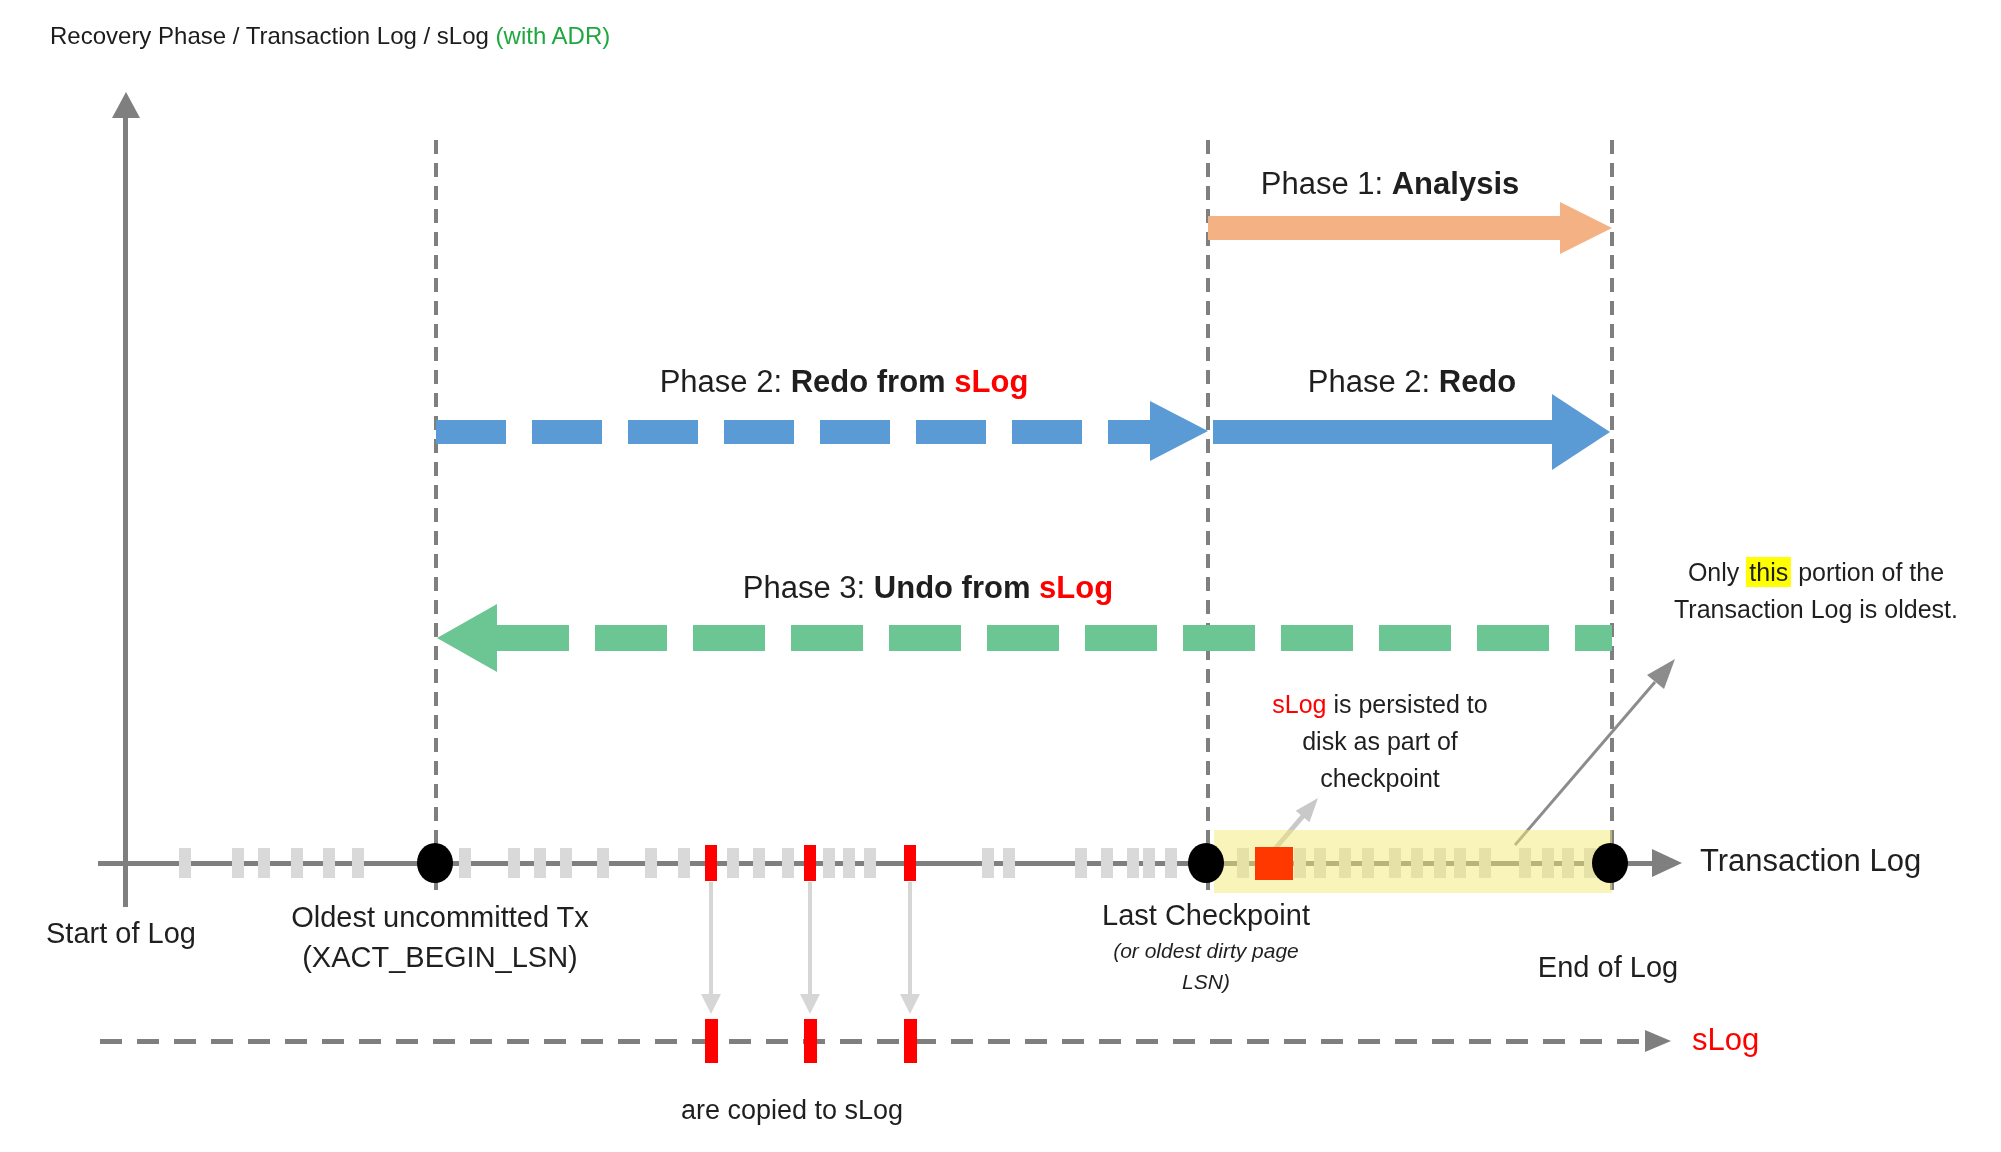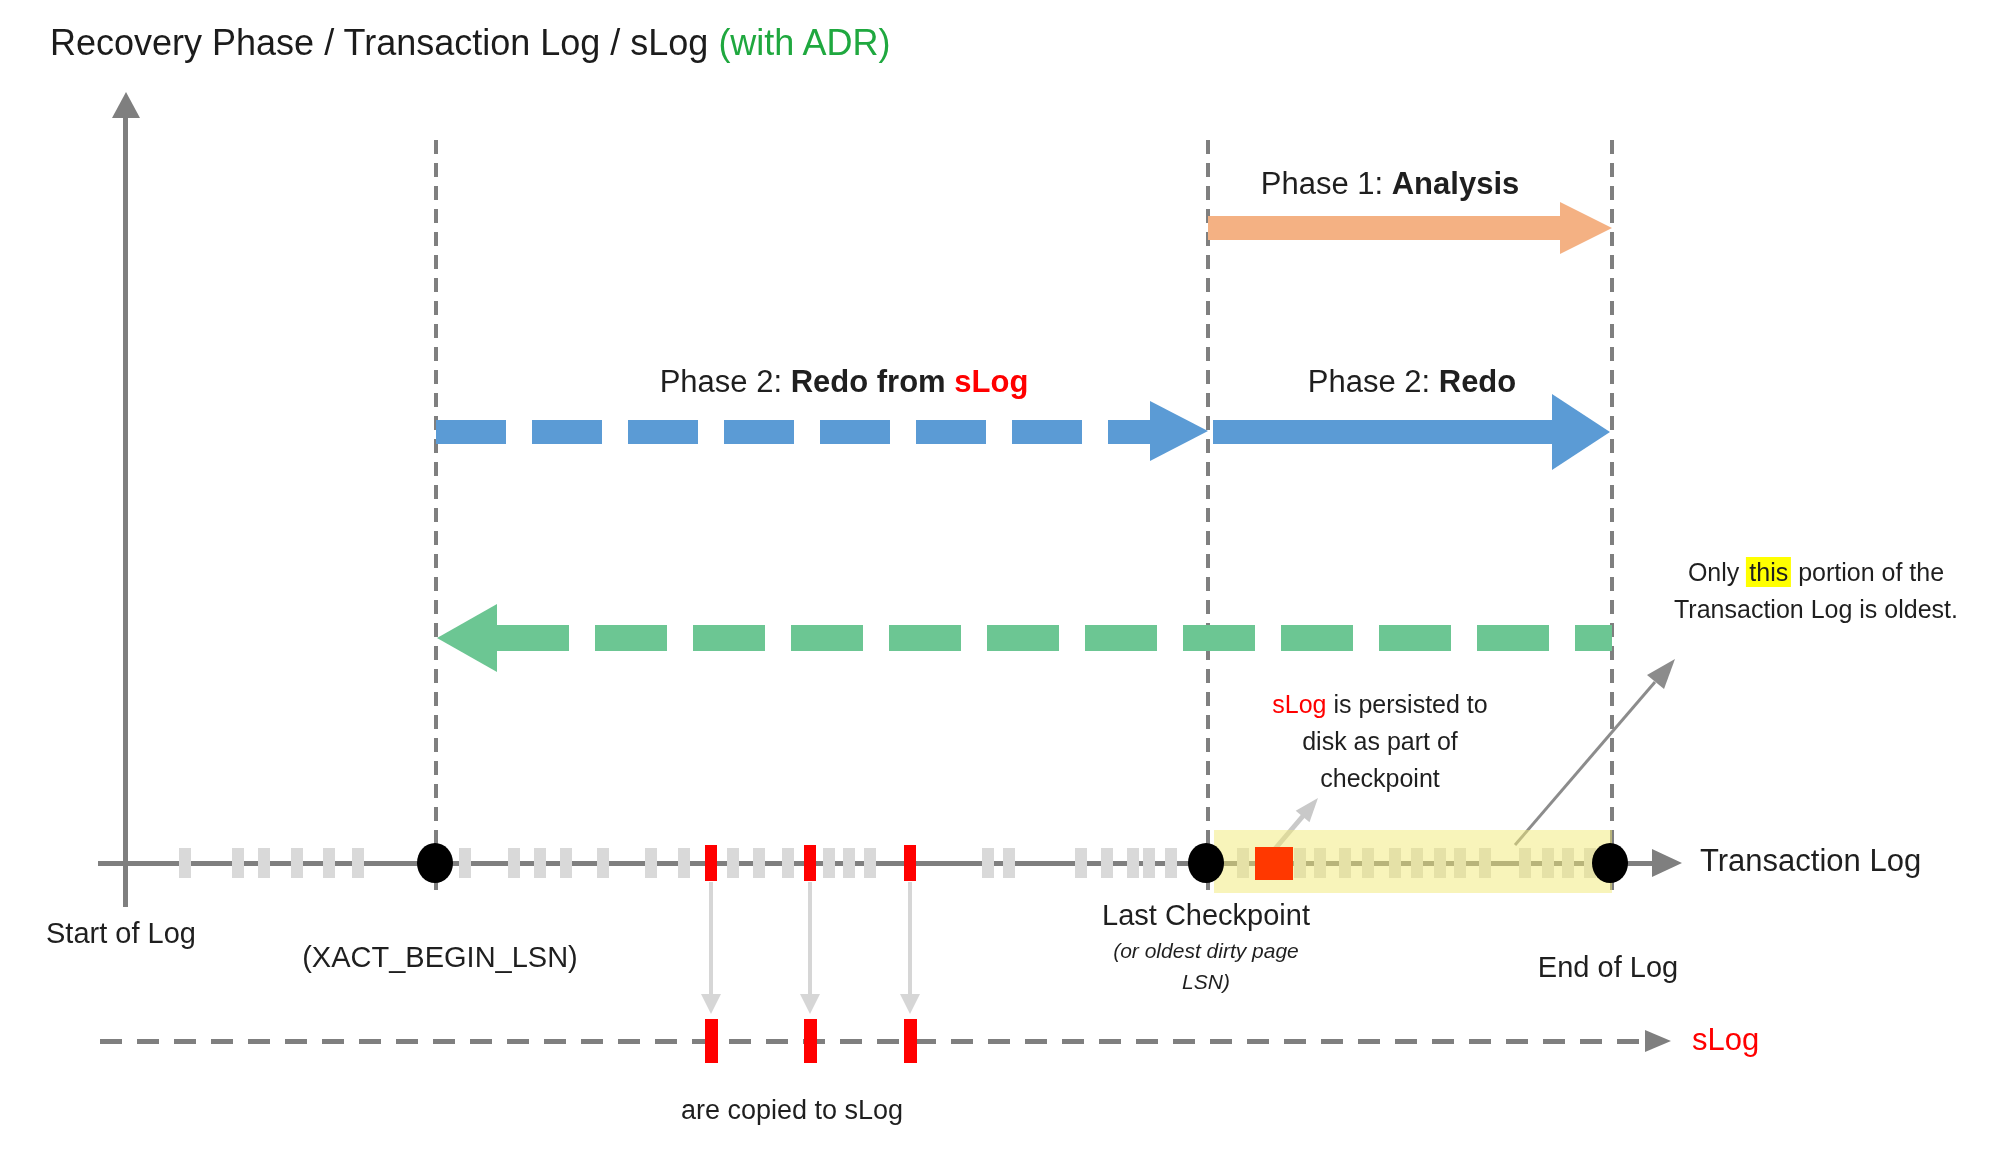--- a/index.html
+++ b/index.html
@@ -5,21 +5,21 @@
   html,body{margin:0;padding:0;background:#fff;}
   #canvas{
     position:relative; width:2001px; height:1152px; background:#ffffff;
     font-family:"Liberation Sans", sans-serif; color:#1f1f1f; overflow:hidden;
   }
   .abs{position:absolute;}
   .nowrap{white-space:nowrap;}
   .center{transform:translateX(-50%);}
 
   
-  #title{left:50px; top:22px; font-size:36px; letter-spacing:0px; color:#1c1c1c;}
+  #title{left:50px; top:22px; font-size:24px; letter-spacing:0px; color:#1c1c1c;}
   #title .green{color:var(--title_green);}
 
   
   .axis{background:var(--axis_gray);}
   #y-axis{left:123px; top:112px; width:5px; height:795px;}
   #y-axis-head{left:112px; top:92px; width:0; height:0;
     border-left:14px solid transparent;border-right:14px solid transparent;
     border-bottom:26px solid var(--axis_gray);}
   #x-axis{left:98px; top:861px; width:1557px; height:5px; z-index:1;}
   #x-axis-head{left:1652px; top:849px; width:0;height:0;
@@ -181,22 +181,24 @@
   <div id="arrow-redo-slog" class="abs"></div>
   <div id="arrow-redo-slog-head" class="abs"></div>
   <div id="p2s-label" class="abs nowrap center phase-label"><span>Phase 2: </span><b>Redo from </b><span class="red">sLog</span></div>
 
   <div id="arrow-redo" class="abs"></div>
   <div id="arrow-redo-head" class="abs"></div>
   <div id="p2-label" class="abs nowrap center phase-label"><span>Phase 2: </span><b>Redo</b></div>
 
   <div id="arrow-undo-head" class="abs"></div>
   <div id="arrow-undo" class="abs"></div>
+  <div id="p3-label" class="abs nowrap center phase-label"><span>Phase 3: </span><b>Undo from </b><span class="red">sLog</span></div>
 
   <div id="start-label" class="abs nowrap center marker-label">Start of Log</div>
+  <div id="oldest-l1" class="abs nowrap center marker-label">Oldest uncommitted Tx</div>
   <div id="oldest-l2" class="abs nowrap center marker-label">(XACT_BEGIN_LSN)</div>
   <div id="cp-l1" class="abs nowrap center marker-label">Last Checkpoint</div>
   <div id="cp-l2" class="abs nowrap center cp-italic">(or oldest dirty page</div>
   <div id="cp-l3" class="abs nowrap center cp-italic">LSN)</div>
   <div id="end-l1" class="abs nowrap center marker-label">End of Log</div>
 
   <div id="persist-l1" class="abs nowrap center note"><span class="red-text">sLog</span><span> is persisted to</span></div>
   <div id="persist-l2" class="abs nowrap center note">disk as part of</div>
   <div id="persist-l3" class="abs nowrap center note">checkpoint</div>
   <svg class="abs" style="left:1266px; top:788px; z-index:2;" width="70" height="70">

